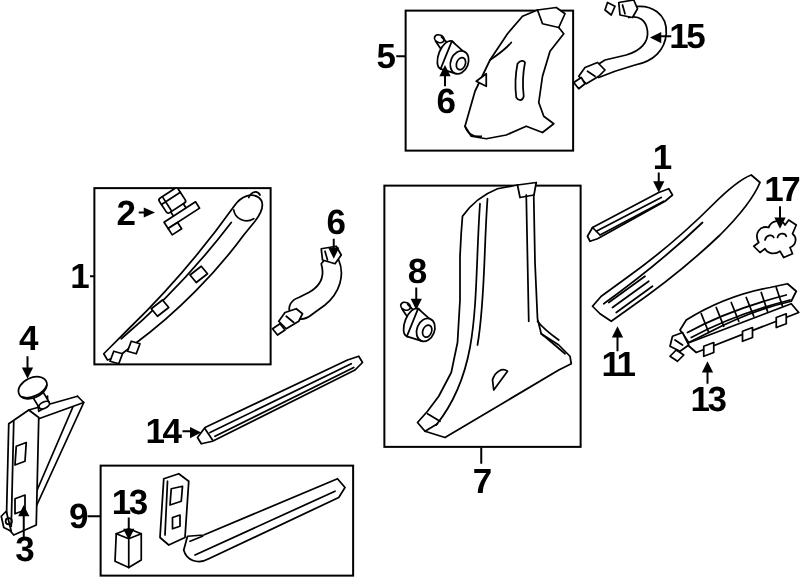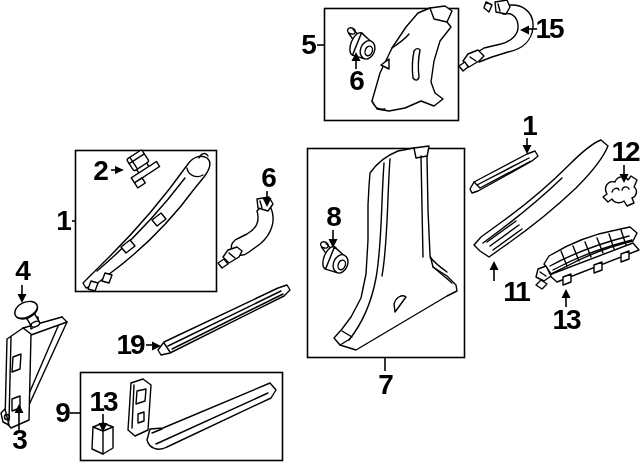--- a/index.html
+++ b/index.html
@@ -248,21 +248,21 @@
 <div class="callout" style="left:63px;top:221px">1</div>
 <div class="callout" style="left:100px;top:171px">2</div>
 <div class="callout" style="left:19px;top:440px">3</div>
 <div class="callout" style="left:22px;top:271px">4</div>
 <div class="callout" style="left:308px;top:45px">5</div>
 <div class="callout" style="left:356px;top:81px">6</div>
 <div class="callout" style="left:385px;top:385px">7</div>
 <div class="callout" style="left:333px;top:217px">8</div>
 <div class="callout" style="left:62px;top:413px">9</div>
 <div class="callout" style="left:103px;top:402px">13</div>
-<div class="callout" style="left:516px;top:292px">11</div>
-<div class="callout" style="left:625px;top:152px">12</div>
+<div class="callout" style="left:494px;top:292px">11</div>
+<div class="callout" style="left:625px;top:152px">17</div>
 <div class="callout" style="left:566px;top:320px">13</div>
-<div class="callout" style="left:130px;top:345px">19</div>
+<div class="callout" style="left:130px;top:345px">14</div>
 <div class="callout" style="left:529px;top:126px">1</div>
 <div class="callout" style="left:268px;top:178px">6</div>
 <div class="callout" style="left:549px;top:29px">15</div>
 
 </div>
 
 </body></html>

